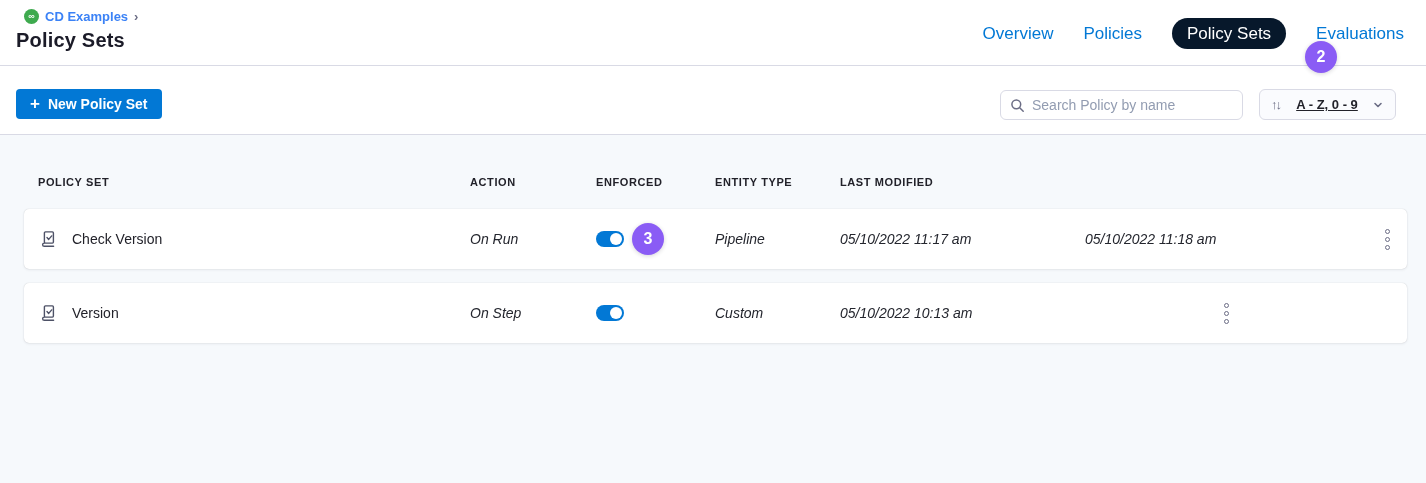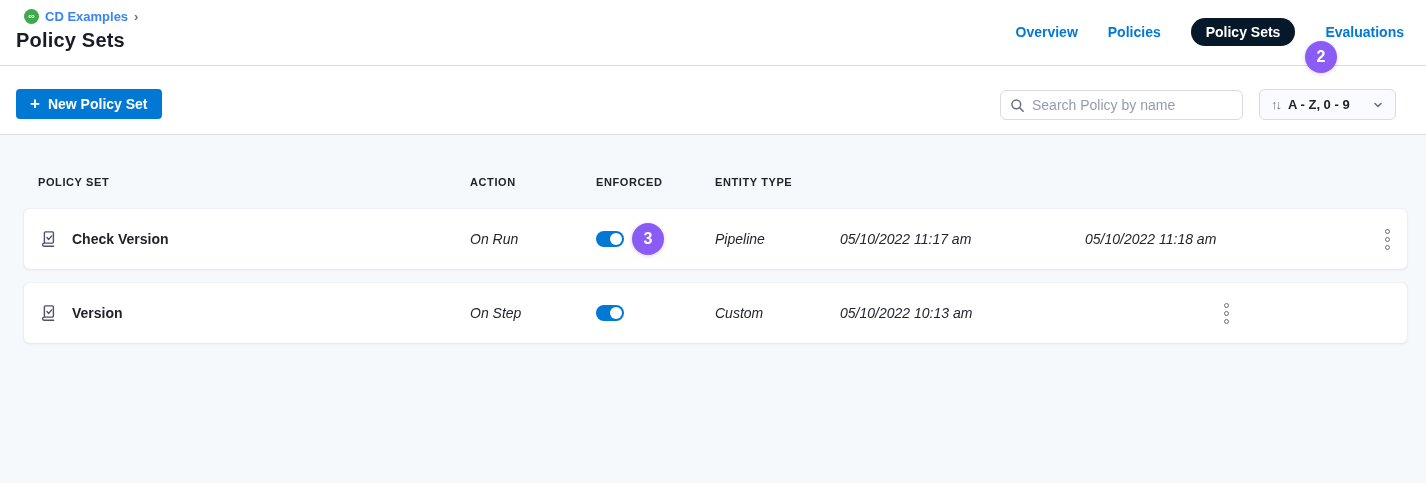--- a/index.html
+++ b/index.html
@@ -13,21 +13,21 @@
   
   .header { height:66px; background:#fff; border-bottom:1px solid #d9dae5; position:relative; z-index:20; flex:none; }
   .breadcrumb { position:absolute; left:24px; top:9px; display:flex; align-items:center; gap:6px; font-size:13px; }
   .module-icon { width:15px; height:15px; border-radius:50%; background:#3eaa4e; color:#fff;
     display:flex; align-items:center; justify-content:center; font-size:9px; font-weight:700; line-height:1; }
   .breadcrumb-link { color:#3b82f6; font-weight:600; text-decoration:none; cursor:pointer; }
   .breadcrumb-sep { color:#6b6d85; font-size:13px; font-weight:600; }
   .page-title { position:absolute; left:16px; top:29px; font-size:20px; font-weight:700; color:#1b1b28; letter-spacing:0.2px; }
 
   .tabs { position:absolute; right:22px; top:18px; display:flex; align-items:center; gap:30px; }
-  .tab { color:#0278d5; font-weight:700; font-size:14px; cursor:pointer; text-decoration:none; line-height:1; }
+  .tab { color:#0278d5; font-weight:400; font-size:17px; cursor:pointer; text-decoration:none; line-height:1; }
   .tab.active { background:#07182b; color:#fff; padding:7px 15px; border-radius:16px; }
 
   .tour-badge { width:32px; height:32px; border-radius:50%; background:#8a5cf5; color:#fff;
     font-weight:700; font-size:16px; display:flex; align-items:center; justify-content:center;
     box-shadow:0 1px 4px rgba(20,20,40,.18); flex:none; }
   .badge-step2 { position:absolute; left:1305px; top:41px; z-index:30; }
 
   
   .toolbar { height:69px; background:#fff; border-bottom:1px solid #d9dae5; position:relative; z-index:10; flex:none; }
   .btn-primary { position:absolute; left:16px; top:23px; height:30px; padding:0 14px;
@@ -39,33 +39,33 @@
     border:1px solid #d9dae5; border-radius:6px; background:#fff;
     display:flex; align-items:center; gap:7px; padding:8px 9px; }
   .search-box input { border:none; outline:none; flex:1; min-width:0; font-size:14px;
     font-family:inherit; color:#22222a; background:transparent; }
   .search-box input::placeholder { color:#929cb1; }
 
   .sort-select { position:absolute; left:1259px; top:23px; width:137px; height:31px;
     border:1px solid #d9dae5; border-radius:6px; background:#fafbfe;
     display:flex; align-items:center; gap:6px; padding:0 11px; cursor:pointer; }
   .sort-arrows { color:#6b6d85; font-size:13px; letter-spacing:-2px; margin-right:2px; }
-  .sort-label { flex:1; text-align:left; font-size:13px; font-weight:700; color:#22222a; white-space:nowrap; }
+  .sort-label { flex:1; text-align:center; font-size:13px; font-weight:700; color:#22222a; white-space:nowrap;text-decoration:underline; }
 
   
   .content { flex:1; background:#f6f9fc; padding-top:41px; }
   .grid { display:grid; grid-template-columns:432px 126px 119px 125px 245px 1fr 40px; align-items:center; }
   .table-head { margin:0 19px 8px 24px; padding-left:14px;
     font-size:11px; font-weight:700; letter-spacing:0.6px; color:#22222a; }
   .row-card { margin:0 19px 14px 24px; padding-left:14px; height:60px; background:#fff; border-radius:5px;
     box-shadow:0 0 1px rgba(34,34,42,.22), 0 1px 3px rgba(34,34,42,.07); cursor:pointer; }
   .row-card.first { margin-top:21px; }
 
   .name-cell { display:flex; align-items:center; gap:13px; }
-  .row-name { font-size:14px; font-weight:700; color:#22222a; }
+  .row-name { font-size:14px; font-weight:400; color:#22222a; }
   .cell { font-size:14px; color:#24262e;font-style:italic; }
 
   .enforced-cell { display:flex; align-items:center; }
   .toggle { width:28px; height:16px; border-radius:9px; background:#0278d5; position:relative; cursor:pointer; flex:none; }
   .toggle::after { content:""; position:absolute; top:2px; right:2px; width:12px; height:12px;
     border-radius:50%; background:#fff; }
   .badge-step3 { margin-left:8px; }
 
   .kebab { width:26px; height:34px; display:flex; flex-direction:column; gap:3px;
     align-items:center; justify-content:center; cursor:pointer; justify-self:center; background:none; border:none; }
@@ -119,20 +119,21 @@
   </div>
 </div>
 
 <div class="content">
 
   <div class="grid table-head">
     <span>POLICY SET</span>
     <span>ACTION</span>
     <span>ENFORCED</span>
     <span>ENTITY TYPE</span>
+    <span>LAST MODIFIED</span>
     <span></span>
   </div>
 
   <div class="grid row-card first">
     <div class="name-cell">
       <span style="display:flex;">
         <svg width="21" height="21" viewBox="0 0 21 21" fill="none" stroke="#4d5166" stroke-width="1.4" stroke-linecap="round" stroke-linejoin="round">
           <rect x="6.4" y="2.9" width="9" height="11.2" rx="1"></rect>
           <path d="M9 8.6 l1.7 1.8 l3-3.5"></path>
           <path d="M6.4 14.1 c-2.4 0 -2.4 3.2 0 3.2 h9.2"></path>

